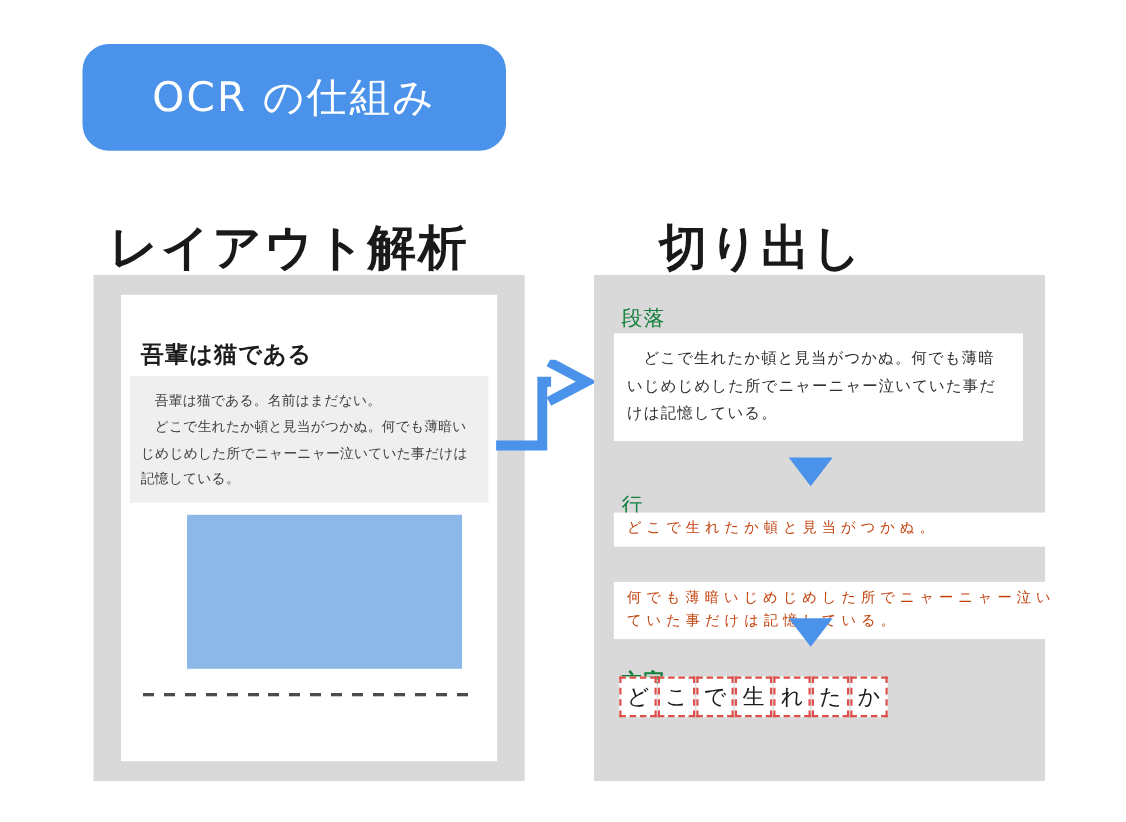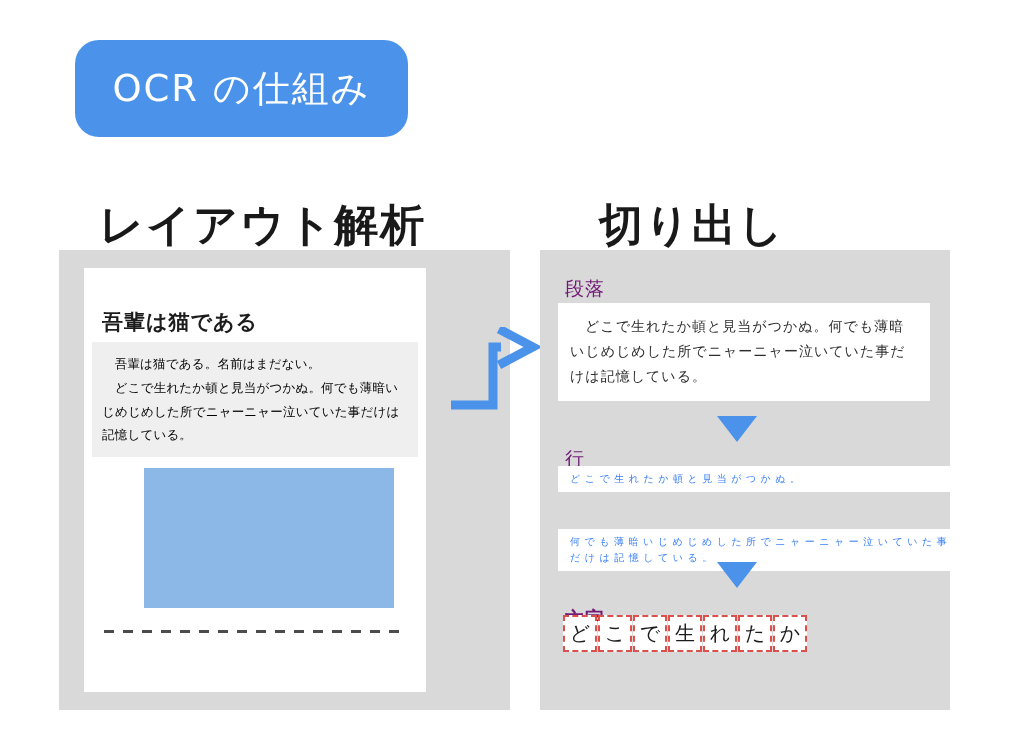--- a/index.html
+++ b/index.html
@@ -5,68 +5,68 @@
   * { box-sizing: border-box; margin: 0; padding: 0; }
   html, body { background: #ffffff; }
   body { font-family: "DejaVu Sans", "Liberation Sans", sans-serif; }
 
   .canvas {
     position: relative; width: 1024px; height: 747px;
     background: #ffffff; overflow: hidden; color: #1c1c1c;
   }
 
   .badge {
-    position: absolute; left: 75px; top: 40px; width: 333px; height: 97px;
+    position: absolute; left: 75px; top: 40px; width: 385px; height: 97px;
     background: var(--accent-blue, #4a92ea); border-radius: 24px;
     display: flex; align-items: center; justify-content: center;
   }
   .badge-label { color: #ffffff; font-size: 37px; font-weight: 500; letter-spacing: 2px; }
 
   .heading { position: absolute; font-size: 44px; font-weight: 700; color: #191919; letter-spacing: 2px; }
   .left-heading  { left: 99px;  top: 196px; }
   .right-heading { left: 561px; top: 196px; margin-left: 38px; }
 
   .panel { position: absolute; top: 250px; background: var(--panel-gray, #d9d9d9); }
-  .left-panel  { left: 59px;  width: 451px; height: 460px; }
+  .left-panel  { left: 85px;  width: 392px; height: 460px; }
   .right-panel { left: 540px; width: 410px; height: 460px; }
 
   
   .doc { position: absolute; left: 25px; top: 18px; width: 342px; height: 424px; background: #ffffff; }
   .doc-title {
     position: absolute; left: 18px; top: 40px;
     font-size: 21px; font-weight: 700; color: #1c1c1c; letter-spacing: 1px;
   }
   .doc-paragraph {
     position: absolute; left: 8px; right: 8px; top: 74px;
     background: var(--block-gray, #efefef); padding: 10px;
-    font-size: 12.5px; line-height: 1.9; letter-spacing: 0.2px; color: #000000;
+    font-size: 12.5px; line-height: 1.9; letter-spacing: 0.2px; color: #404040;
   }
   .doc-image { position: absolute; left: 60px; top: 200px; width: 250px; height: 140px; background: var(--light-blue, #8cb8e8); }
   .doc-dashed {
     position: absolute; left: 20px; right: 20px; top: 362px; height: 3px;
     background: repeating-linear-gradient(90deg, #4c4c4c 0 10px, transparent 10px 19px);
   }
 
   
   .arrow { position: absolute; left: 449px; top: 327px; }
 
   
-  .label { position: absolute; font-size: 19px; color: #701a75; letter-spacing: 1px; }
+  .label { position: absolute; font-size: 19px; color: #15803d; letter-spacing: 1px; }
   .para-label { left: 25px; top: 26px; }
   .line-label { left: 25px; top: 196px; }
   .char-label { left: 25px; top: 356px; font-weight: bold; }
 
   .para-block {
     position: absolute; left: 18px; top: 53px; width: 372px;
     background: #ffffff; padding: 11px 12px;
     font-size: 14px; line-height: 1.8; letter-spacing: 1px; color: #2e2e2e;
   }
   .line-block {
     position: absolute; left: 18px; width: 419px; background: #ffffff;
-    color: #3b82f6; padding: 5px 12px; font-size: 10px; letter-spacing: 4.5px; line-height: 1.6;
+    color: #c2410c; padding: 5px 12px; font-size: 13px; letter-spacing: 4.5px; line-height: 1.6;
   }
   .line1 { top: 216px; }
   .line2 { top: 251px; margin-top: 28px; }
 
   .tri {
     position: absolute; width: 0; height: 0;
     border-left: 20px solid transparent; border-right: 20px solid transparent;
     border-top: 26px solid var(--accent-blue, #4a92ea);
   }
   .tri1 { left: 177px; top: 166px; }

